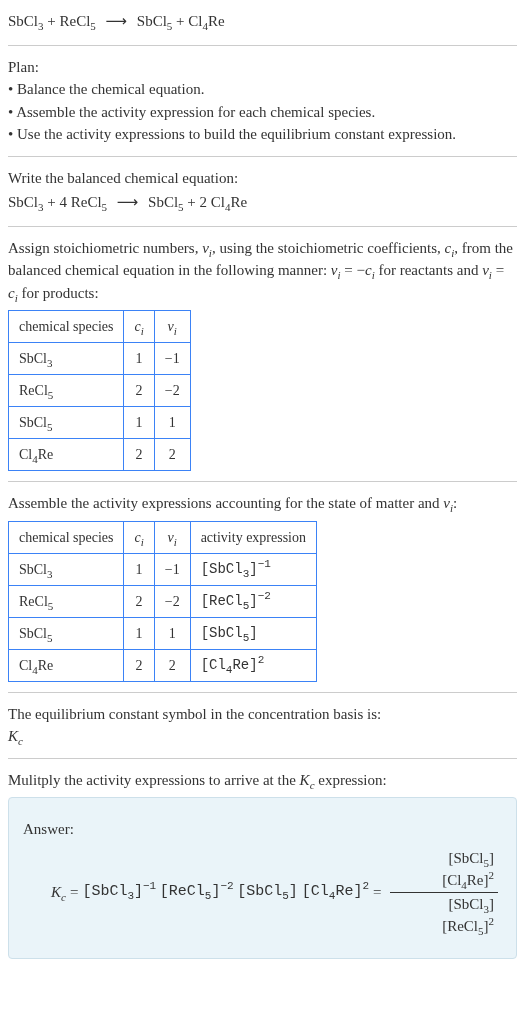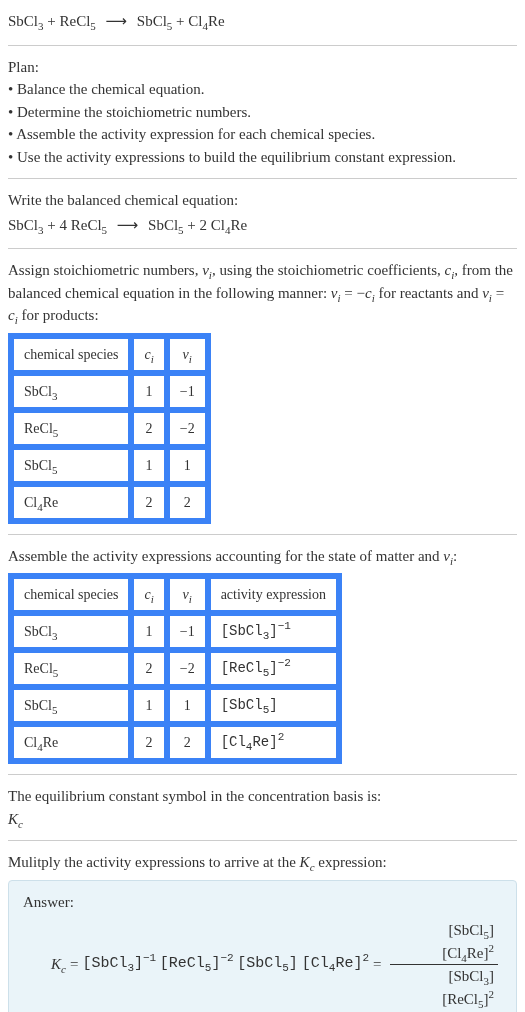--- a/index.html
+++ b/index.html
@@ -35,37 +35,37 @@
   }
   .arrow {
     display: inline-block;
     padding: 0 6px;
   }
   table {
     border-collapse: collapse;
     margin-top: 6px;
   }
   td, th {
-    border: 6px solid #3b82f6;
+    border: 1px solid #3b82f6;
     padding: 5px 10px;
     text-align: left;
     font-weight: normal;
     font-size: 14px;
   }
   th {
     background: #fff;
   }
   .center {
     text-align: center;
   }
   .answer-box {
     background: #eaf4f9;
     border: 1px solid #cde0ea;
     border-radius: 4px;
-    padding: 10px 14px;
+    padding: 20px 14px;
     margin-top: 6px;
   }
   .frac {
     display: inline-block;
     vertical-align: middle;
     text-align: right;
     margin: 0 4px;
   }
   .frac .num {
     border-bottom: 1px solid #333;
@@ -107,21 +107,20 @@
     <span class="arrow">⟶</span>
     <span><span>SbCl</span><sub>5</sub></span>
     <span> + </span>
     <span><span>Cl</span><sub>4</sub><span>Re</span></span>
   </div>
 </div>
 
 <div class="section">
   <div>Plan:</div>
   <div>• Balance the chemical equation.</div>
-  <div>• Determine the stoichiometric numbers.</div>
   <div>• Assemble the activity expression for each chemical species.</div>
   <div>• Use the activity expressions to build the equilibrium constant expression.</div>
 </div>
 
 <div class="section">
   <div>Write the balanced chemical equation:</div>
   <div class="math eq-line">
     <span><span>SbCl</span><sub>3</sub></span><span> + 4 ReCl</span><sub>5</sub>
     <span class="arrow">⟶</span>
     <span><span>SbCl</span><sub>5</sub></span><span> + 2 Cl</span><sub>4</sub><span>Re</span>

